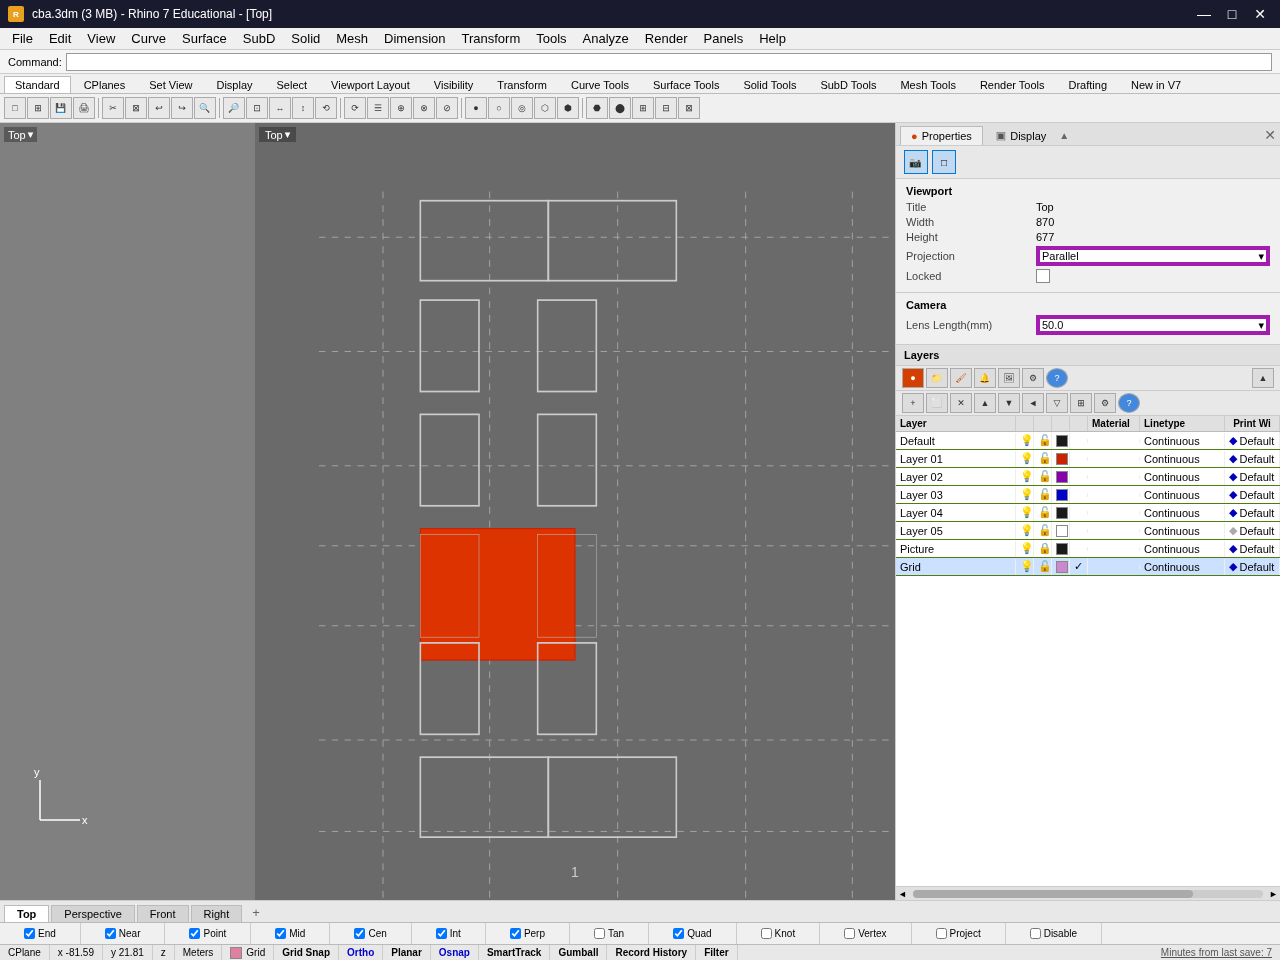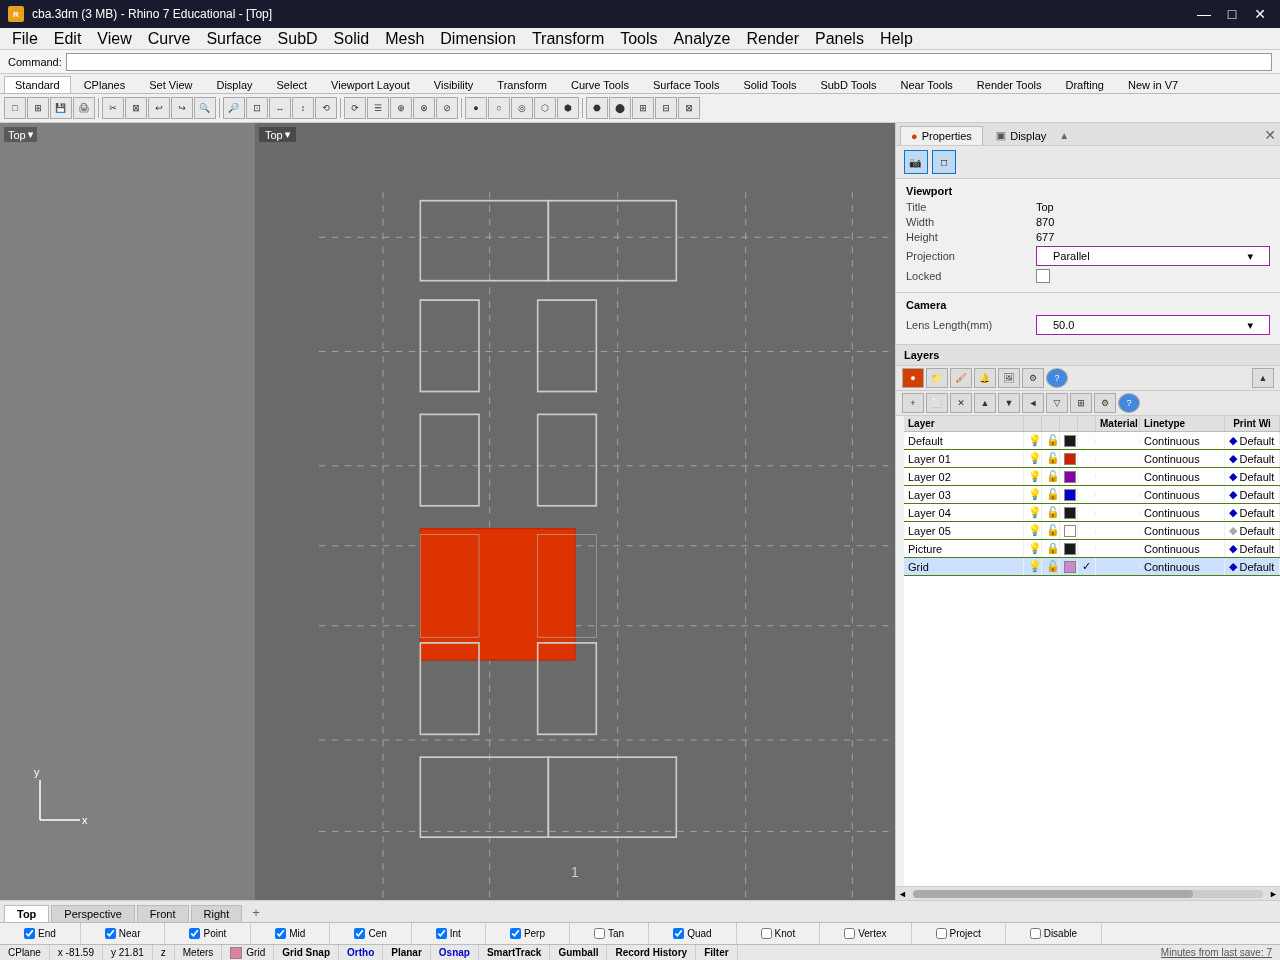--- a/index.html
+++ b/index.html
@@ -7,21 +7,21 @@
 
     
     #title-bar { height: 28px; background: #1a1a2e; display: flex; align-items: center; justify-content: space-between; padding: 0 8px; color: white; font-size: 12px; flex-shrink: 0; }
     #title-bar-left { display: flex; align-items: center; gap: 8px; }
     #title-bar-icon { width: 16px; height: 16px; background: #e8a020; border-radius: 2px; display: flex; align-items: center; justify-content: center; font-size: 8px; color: white; font-weight: bold; }
     #title-bar-controls { display: flex; gap: 4px; }
     .title-btn { width: 24px; height: 24px; background: transparent; border: none; color: white; cursor: pointer; display: flex; align-items: center; justify-content: center; font-size: 14px; }
 
     
     #menu-bar { height: 22px; background: #f0f0f0; display: flex; align-items: center; padding: 0 4px; flex-shrink: 0; border-bottom: 1px solid #ccc; }
-    .menu-item { padding: 2px 8px; cursor: pointer; font-size: 16px; color: #000; text-align: right; }
+    .menu-item { padding: 2px 8px; cursor: pointer; font-size: 13px; color: #000; text-align: right; }
 
     
     #command-bar { height: 24px; background: #f5f5f5; display: flex; align-items: center; padding: 0 8px; flex-shrink: 0; border-bottom: 1px solid #ccc; }
     #command-label { font-size: 11px; color: #000; margin-right: 4px; }
     #command-input { flex: 1; height: 18px; border: 1px solid #999; font-size: 11px; padding: 0 4px; background: white; }
 
     
     #toolbars { flex-shrink: 0; background: #f0f0f0; border-bottom: 1px solid #ccc; }
     #toolbar-tabs { display: flex; border-bottom: 1px solid #bbb; padding: 2px 4px 0; }
     .toolbar-tab { padding: 2px 10px; font-size: 11px; cursor: pointer; border: 1px solid transparent; border-bottom: none; margin-right: 2px; }
@@ -61,36 +61,36 @@
     #panel-icons { display: flex; gap: 4px; padding: 4px 8px; border-bottom: 1px solid #ccc; background: #e8e8e8; }
     .panel-icon-btn { width: 24px; height: 24px; border: 1px solid #aaa; background: #ddd; cursor: pointer; display: flex; align-items: center; justify-content: center; font-size: 10px; }
     .panel-icon-btn.active { background: #c0d8f0; border-color: #0078d7; }
 
     
     #viewport-section { padding: 6px 10px; border-bottom: 1px solid #ccc; }
     .section-title { font-weight: bold; font-size: 11px; margin-bottom: 4px; }
     .prop-row { display: flex; align-items: center; margin-bottom: 3px; }
     .prop-label { width: 130px; font-size: 11px; color: #444; }
     .prop-value { flex: 1; font-size: 11px; color: #000; }
-    .prop-select { flex: 1; height: 20px; border: 1px solid #a21caf; font-size: 11px; padding: 0 16px; background: white; display: flex; align-items: center; justify-content: space-between; cursor: pointer; }
+    .prop-select { flex: 1; height: 20px; border: 4px solid #a21caf; font-size: 11px; padding: 0 2px; background: white; display: flex; align-items: center; justify-content: space-between; cursor: pointer; }
     .prop-checkbox { width: 14px; height: 14px; border: 1px solid #888; background: white; }
 
     
     #camera-section { padding: 6px 10px; border-bottom: 1px solid #ccc; }
 
     
     #layers-section { flex: 1; display: flex; flex-direction: column; overflow: hidden; }
     #layers-header { display: flex; align-items: center; padding: 4px 8px; background: #e0e0e0; border-bottom: 1px solid #ccc; }
     #layers-title { font-weight: bold; font-size: 11px; flex: 1; }
     #layers-toolbar1 { display: flex; gap: 2px; padding: 2px 6px; background: #e8e8e8; border-bottom: 1px solid #ccc; }
     #layers-toolbar2 { display: flex; gap: 2px; padding: 2px 6px; background: #e8e8e8; border-bottom: 1px solid #ccc; }
     .layer-btn { width: 22px; height: 20px; border: 1px solid #aaa; background: #ddd; cursor: pointer; display: flex; align-items: center; justify-content: center; font-size: 9px; color: #333; }
 
     
-    #layer-table { flex: 1; overflow-y: auto; background: white; margin-left: 8px; }
+    #layer-table { flex: 1; overflow-y: auto; background: white; }
     #layer-table-header { display: flex; background: #e0e0e0; border-bottom: 1px solid #bbb; position: sticky; top: 0; }
     .layer-col-header { font-size: 10px; font-weight: bold; padding: 2px 4px; border-right: 1px solid #ccc; overflow: hidden; }
     .layer-row { display: flex; align-items: center; border-bottom: 1px solid #4d7c0f; cursor: pointer; }
     .layer-row.selected { background: #cce0ff; }
     .layer-cell { font-size: 11px; padding: 2px 4px; border-right: 1px solid #eee; overflow: hidden; white-space: nowrap; display: flex; align-items: center; gap: 2px; }
     .layer-color-box { width: 12px; height: 12px; border: 1px solid #888; display: inline-block; flex-shrink: 0; }
 
     
     #panel-scrollbar { height: 14px; background: #e0e0e0; border-top: 1px solid #ccc; display: flex; align-items: center; }
     #panel-scrollbar-track { flex: 1; height: 8px; background: #ccc; margin: 0 4px; border-radius: 4px; position: relative; }
@@ -159,21 +159,21 @@
       <span class="toolbar-tab">Set View</span>
       <span class="toolbar-tab">Display</span>
       <span class="toolbar-tab">Select</span>
       <span class="toolbar-tab">Viewport Layout</span>
       <span class="toolbar-tab">Visibility</span>
       <span class="toolbar-tab">Transform</span>
       <span class="toolbar-tab">Curve Tools</span>
       <span class="toolbar-tab">Surface Tools</span>
       <span class="toolbar-tab">Solid Tools</span>
       <span class="toolbar-tab">SubD Tools</span>
-      <span class="toolbar-tab">Near Tools</span>
+      <span class="toolbar-tab">Mesh Tools</span>
       <span class="toolbar-tab">Render Tools</span>
       <span class="toolbar-tab">Drafting</span>
       <span class="toolbar-tab">New in V7</span>
     </div>
   <div id="toolbar-content">
       <div class="tb-btn">□</div>
       <div class="tb-btn">⊞</div>
       <div class="tb-btn">💾</div>
       <div class="tb-btn">🖨</div>
       <div class="tb-separator"></div>

